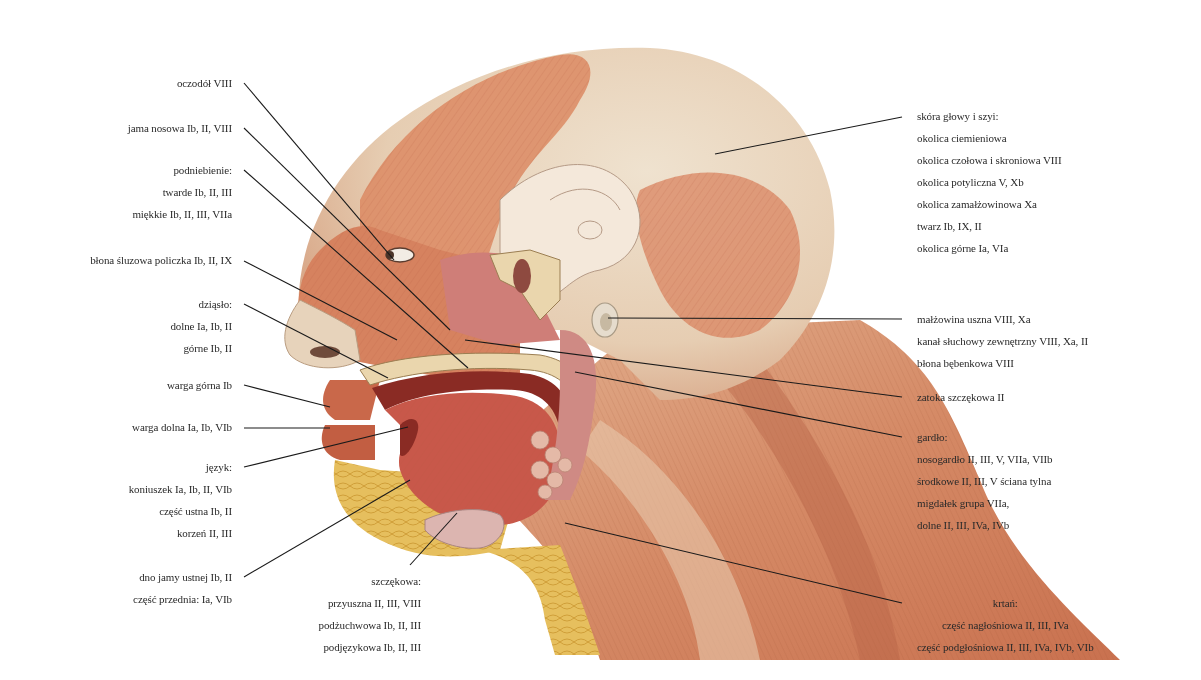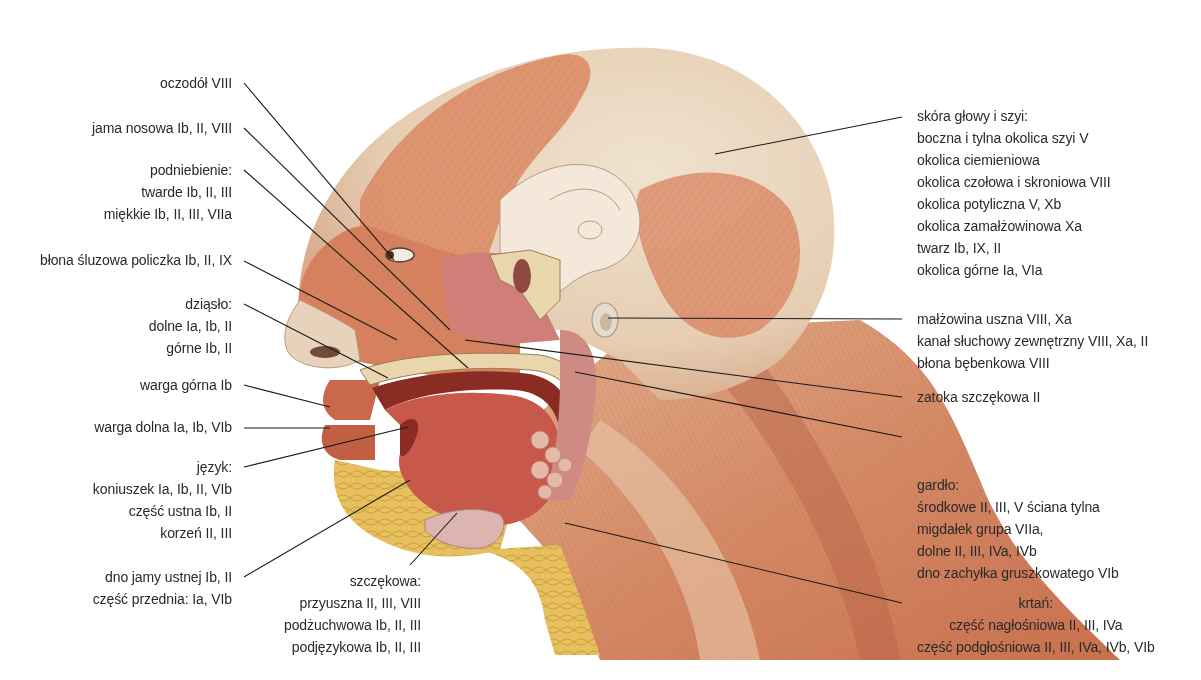--- a/index.html
+++ b/index.html
@@ -1,20 +1,20 @@
 <!DOCTYPE html>
 <html><head>
 <meta charset="utf-8">
 <style>
   html, body { margin:0; padding:0; background:#ffffff; }
   body { width:1201px; height:680px; position:relative; overflow:hidden;
          font-family:"Liberation Sans", "DejaVu Sans", sans-serif; color:#2a2a2a; }
   .stage { position:absolute; left:0; top:0; width:1201px; height:680px; }
   svg.art { position:absolute; left:0; top:0; }
-  .label { position:absolute; font-size:14px; line-height:22px; white-space:nowrap; letter-spacing:-0.1px; }
+  .label { position:absolute; font-size:11px; line-height:22px; white-space:nowrap; letter-spacing:-0.1px;font-family:Liberation Serif, serif; }
   .label.right { text-align:right; }
   .label.left { text-align:left; }
   .label div { display:block; }
 </style>
 </head>
 <body>
 
 <div class="stage">
 
   <svg class="art" width="1201" height="680" viewBox="0 0 1201 680">
@@ -166,42 +166,41 @@
 
   <div class="label right" style="right:780px; top:570px;">
     <div>szczękowa:</div>
     <div>przyuszna II, III, VIII</div>
     <div>podżuchwowa Ib, II, III</div>
     <div>podjęzykowa Ib, II, III</div>
   </div>
 
   <div class="label left" style="left:917px; top:105px;">
     <div>skóra głowy i szyi:</div>
-    <div>boczna i tylna okolica szyi V</div>
     <div>okolica ciemieniowa</div>
     <div>okolica czołowa i skroniowa VIII</div>
     <div>okolica potyliczna V, Xb</div>
     <div>okolica zamałżowinowa Xa</div>
     <div>twarz Ib, IX, II</div>
     <div>okolica górne Ia, VIa</div>
   </div>
   <div class="label left" style="left:917px; top:308px;">
     <div>małżowina uszna VIII, Xa</div>
     <div>kanał słuchowy zewnętrzny VIII, Xa, II</div>
     <div>błona bębenkowa VIII</div>
   </div>
   <div class="label left" style="left:917px; top:386px;">
     <div>zatoka szczękowa II</div>
   </div>
-  <div class="label left" style="left:917px; top:426px;margin-top:48px;">
+  <div class="label left" style="left:917px; top:426px;">
     <div>gardło:</div>
+    <div>nosogardło II, III, V, VIIa, VIIb</div>
     <div>środkowe II, III, V ściana tylna</div>
     <div>migdałek grupa VIIa,</div>
     <div>dolne II, III, IVa, IVb</div>
-    <div>dno zachyłka gruszkowatego VIb</div>
   </div>
   <div class="label left" style="left:917px; top:592px;text-align:center;">
     <div>krtań:</div>
     <div>część nagłośniowa II, III, IVa</div>
     <div>część podgłośniowa II, III, IVa, IVb, VIb</div>
   </div>
 
 </div>
 
 </body></html>

